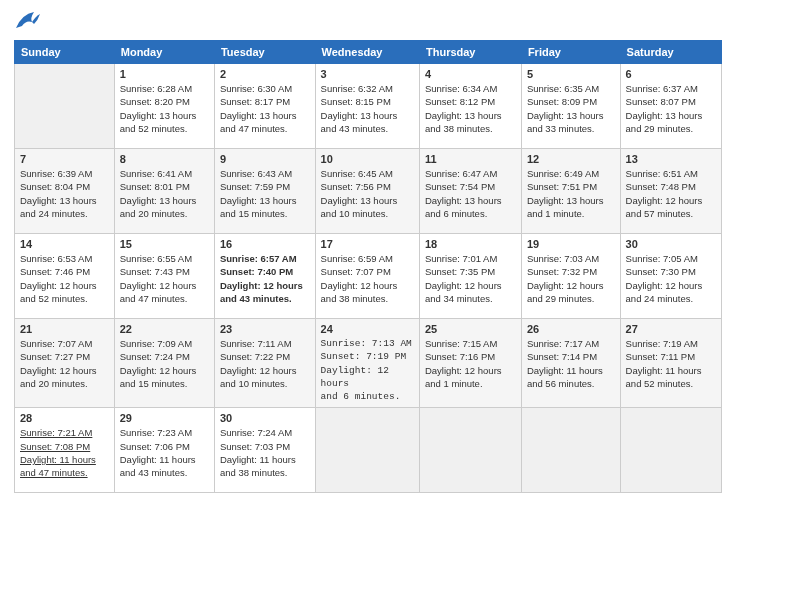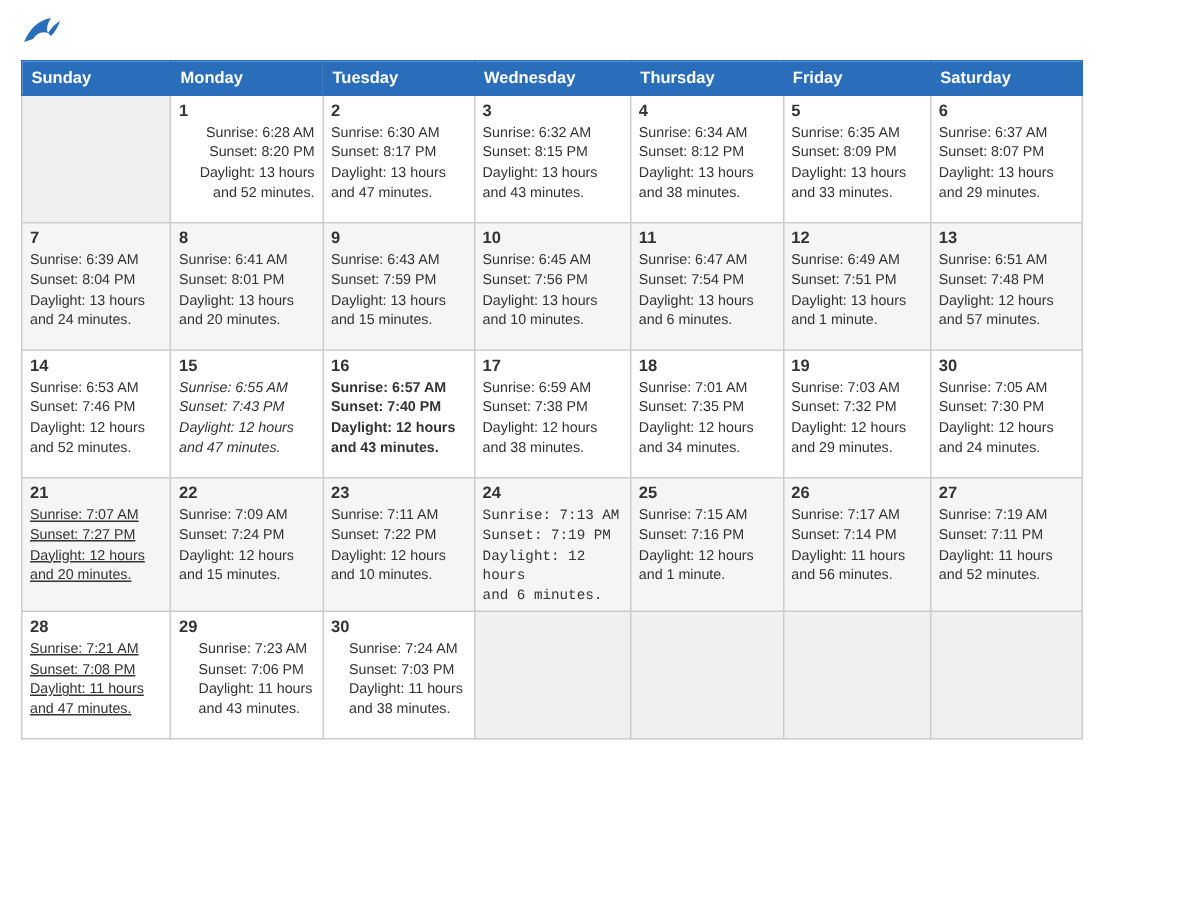--- a/index.html
+++ b/index.html
@@ -127,21 +127,21 @@
           <th>Thursday</th>
           <th>Friday</th>
           <th>Saturday</th>
         </tr>
     </thead>
     <tbody id="calendar-body">
     <tr>
           <td class="empty-cell"></td>
           <td>
             <span class="day-number">1</span>
-            <div class="day-info" style="white-space: pre-line; text-align: right;">Sunrise: 6:28 AM
+            <div class="day-info" style="white-space: pre-line;">Sunrise: 6:28 AM
 Sunset: 8:20 PM
 Daylight: 13 hours
 and 52 minutes.</div>
           </td>
           <td>
             <span class="day-number">2</span>
             <div class="day-info" style="white-space: pre-line;">Sunrise: 6:30 AM
 Sunset: 8:17 PM
 Daylight: 13 hours
 and 47 minutes.</div>
@@ -229,36 +229,36 @@
         <tr>
           <td>
             <span class="day-number">14</span>
             <div class="day-info" style="white-space: pre-line;">Sunrise: 6:53 AM
 Sunset: 7:46 PM
 Daylight: 12 hours
 and 52 minutes.</div>
           </td>
           <td>
             <span class="day-number">15</span>
-            <div class="day-info" style="white-space: pre-line; font-style: italic;">Sunrise: 6:55 AM
+            <div class="day-info" style="white-space: pre-line;">Sunrise: 6:55 AM
 Sunset: 7:43 PM
 Daylight: 12 hours
 and 47 minutes.</div>
           </td>
           <td>
             <span class="day-number">16</span>
             <div class="day-info" style="white-space: pre-line; font-weight: bold;">Sunrise: 6:57 AM
 Sunset: 7:40 PM
 Daylight: 12 hours
 and 43 minutes.</div>
           </td>
           <td>
             <span class="day-number">17</span>
             <div class="day-info" style="white-space: pre-line;">Sunrise: 6:59 AM
-Sunset: 7:38 PM
+Sunset: 7:07 PM
 Daylight: 12 hours
 and 38 minutes.</div>
           </td>
           <td>
             <span class="day-number">18</span>
             <div class="day-info" style="white-space: pre-line;">Sunrise: 7:01 AM
 Sunset: 7:35 PM
 Daylight: 12 hours
 and 34 minutes.</div>
           </td>
@@ -273,21 +273,21 @@
             <span class="day-number">30</span>
             <div class="day-info" style="white-space: pre-line;">Sunrise: 7:05 AM
 Sunset: 7:30 PM
 Daylight: 12 hours
 and 24 minutes.</div>
           </td>
         </tr>
         <tr>
           <td>
             <span class="day-number">21</span>
-            <div class="day-info" style="white-space: pre-line; text-decoration: underline;">Sunrise: 7:07 AM
+            <div class="day-info" style="white-space: pre-line;">Sunrise: 7:07 AM
 Sunset: 7:27 PM
 Daylight: 12 hours
 and 20 minutes.</div>
           </td>
           <td>
             <span class="day-number">22</span>
             <div class="day-info" style="white-space: pre-line;">Sunrise: 7:09 AM
 Sunset: 7:24 PM
 Daylight: 12 hours
 and 15 minutes.</div>
@@ -331,28 +331,28 @@
         <tr>
           <td>
             <span class="day-number">28</span>
             <div class="day-info" style="white-space: pre-line; text-decoration: underline;">Sunrise: 7:21 AM
 Sunset: 7:08 PM
 Daylight: 11 hours
 and 47 minutes.</div>
           </td>
           <td>
             <span class="day-number">29</span>
-            <div class="day-info" style="white-space: pre-line; margin-left: 13px;">Sunrise: 7:23 AM
+            <div class="day-info" style="white-space: pre-line;">Sunrise: 7:23 AM
 Sunset: 7:06 PM
 Daylight: 11 hours
 and 43 minutes.</div>
           </td>
           <td>
             <span class="day-number">30</span>
-            <div class="day-info" style="white-space: pre-line; margin-left: 12px;">Sunrise: 7:24 AM
+            <div class="day-info" style="white-space: pre-line;">Sunrise: 7:24 AM
 Sunset: 7:03 PM
 Daylight: 11 hours
 and 38 minutes.</div>
           </td>
           <td class="empty-cell"></td>
           <td class="empty-cell"></td>
           <td class="empty-cell"></td>
           <td class="empty-cell"></td>
         </tr>
       </tbody>

